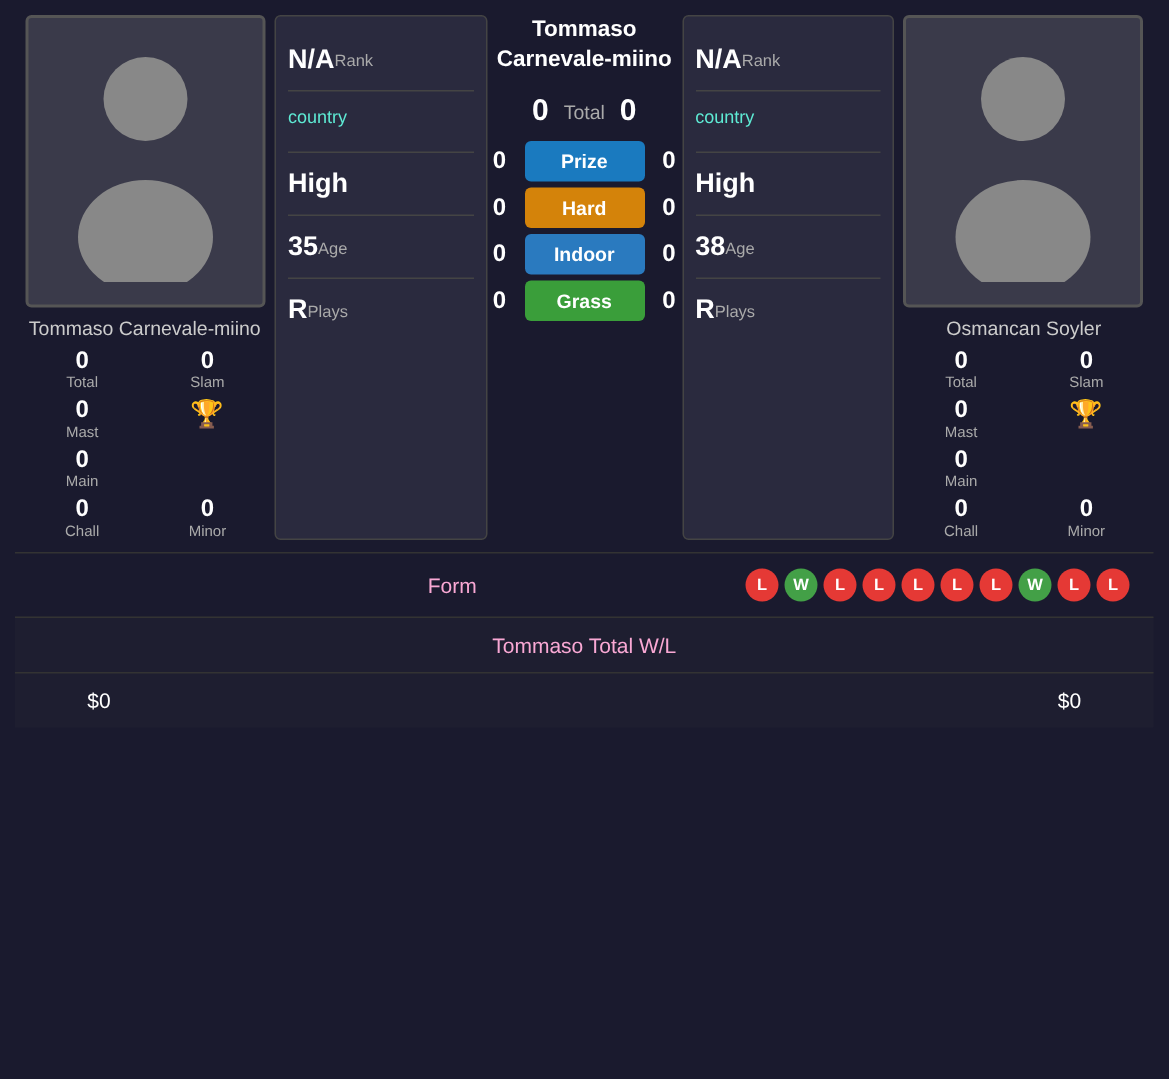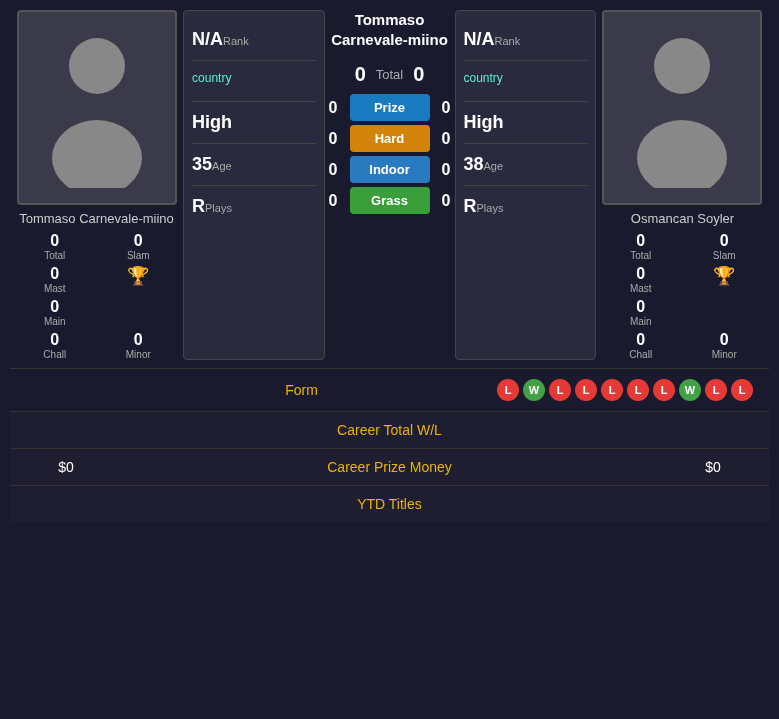--- a/index.html
+++ b/index.html
@@ -221,21 +221,21 @@
       padding: 10px 16px;
       border-top: 1px solid #333;
     }
 
     .bottom-row:nth-child(even) {
       background: #1e1e30;
     }
 
     .bottom-row-label {
       font-size: 14px;
-      color: #eab308;
+      color: #f9a8d4;
       flex: 1;
       text-align: center;
     }
 
     .bottom-row-value {
       font-size: 14px;
       color: #fff;
       width: 80px;
       text-align: center;
     }
@@ -453,32 +453,26 @@
           <div class="form-badge badge-l">L</div>
           <div class="form-badge badge-l">L</div>
           <div class="form-badge badge-w">W</div>
           <div class="form-badge badge-l">L</div>
           <div class="form-badge badge-l">L</div>
         </div>
     </div>
 
     <div class="bottom-row">
       <span class="bottom-row-value"></span>
-      <span class="bottom-row-label">Career Total W/L</span>
+      <span class="bottom-row-label">Tommaso Total W/L</span>
       <span class="bottom-row-value"></span>
     </div>
 
 
     <div class="bottom-row" style="background:#1e1e30;">
       <span class="bottom-row-value">$0</span>
-      <span class="bottom-row-label">Career Prize Money</span>
       <span class="bottom-row-value">$0</span>
     </div>
 
-    <div class="bottom-row">
-      <span class="bottom-row-value"></span>
-      <span class="bottom-row-label">YTD Titles</span>
-      <span class="bottom-row-value"></span>
-    </div>
 
   </div>
 
 </div>
 
 </body></html>

